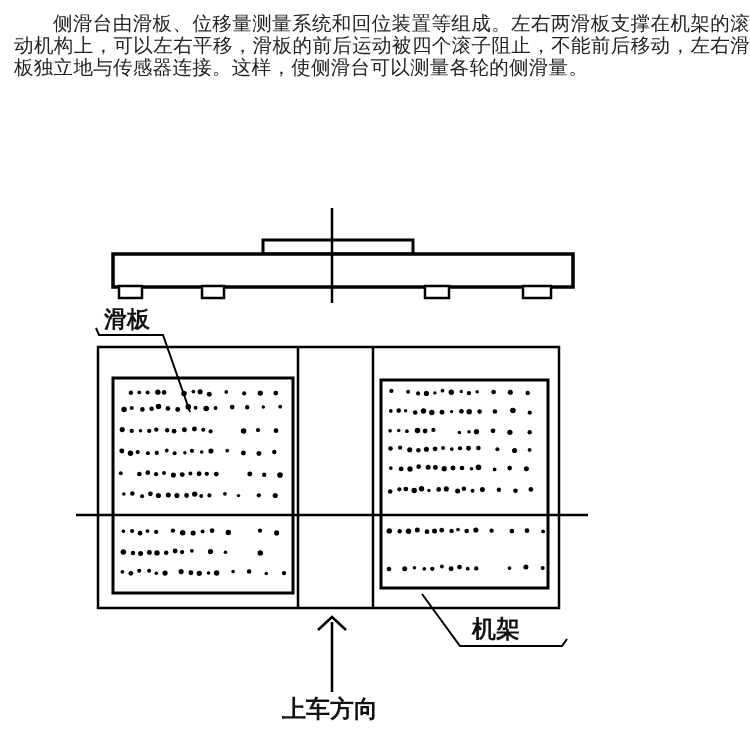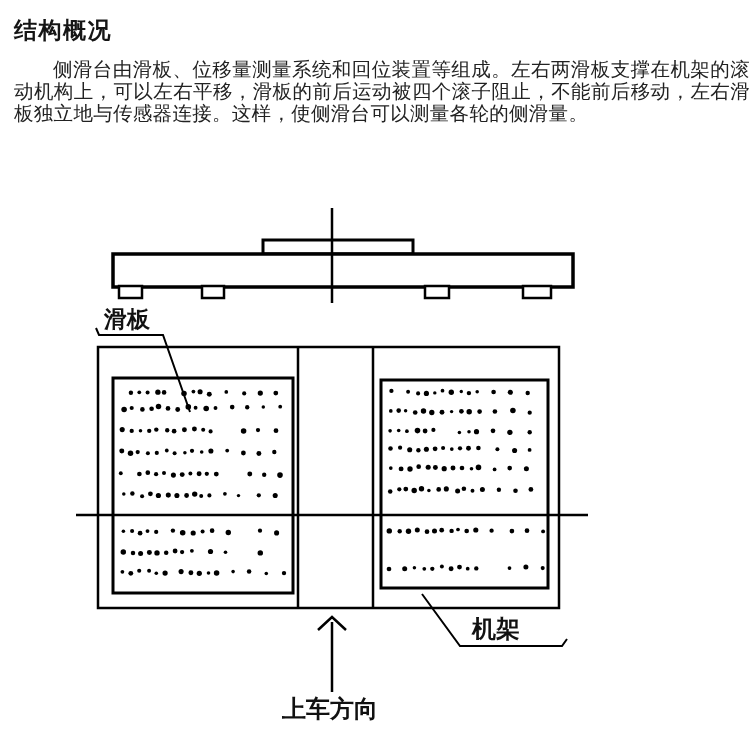--- a/index.html
+++ b/index.html
@@ -23,21 +23,20 @@
     font-weight:600;fill:#111;
   }
   .lbl{font-size:23px;}
   .lbl-big{font-size:24px;}
 </style>
 </head>
 <body>
 
 <div class="page">
 
-  <h1 class="doc-title">结构概况</h1>
 
   <p class="doc-paragraph">侧滑台由滑板、位移量测量系统和回位装置等组成。左右两滑板支撑在机架的滚动机构上，可以左右平移，滑板的前后运动被四个滚子阻止，不能前后移动，左右滑板独立地与传感器连接。这样，使侧滑台可以测量各轮的侧滑量。</p>
 
   <svg class="figure" viewBox="0 0 750 750">
 
     <g fill="none" stroke="#000000">
       <line x1="332" y1="208" x2="332" y2="303" stroke-width="2.5"></line>
       <rect x="263" y="240" width="150" height="14" stroke-width="3" fill="#fff"></rect>
       <rect x="113" y="254" width="460" height="33" stroke-width="3.5" fill="#fff"></rect>
       <line x1="332" y1="240" x2="332" y2="287" stroke-width="2.5"></line>

